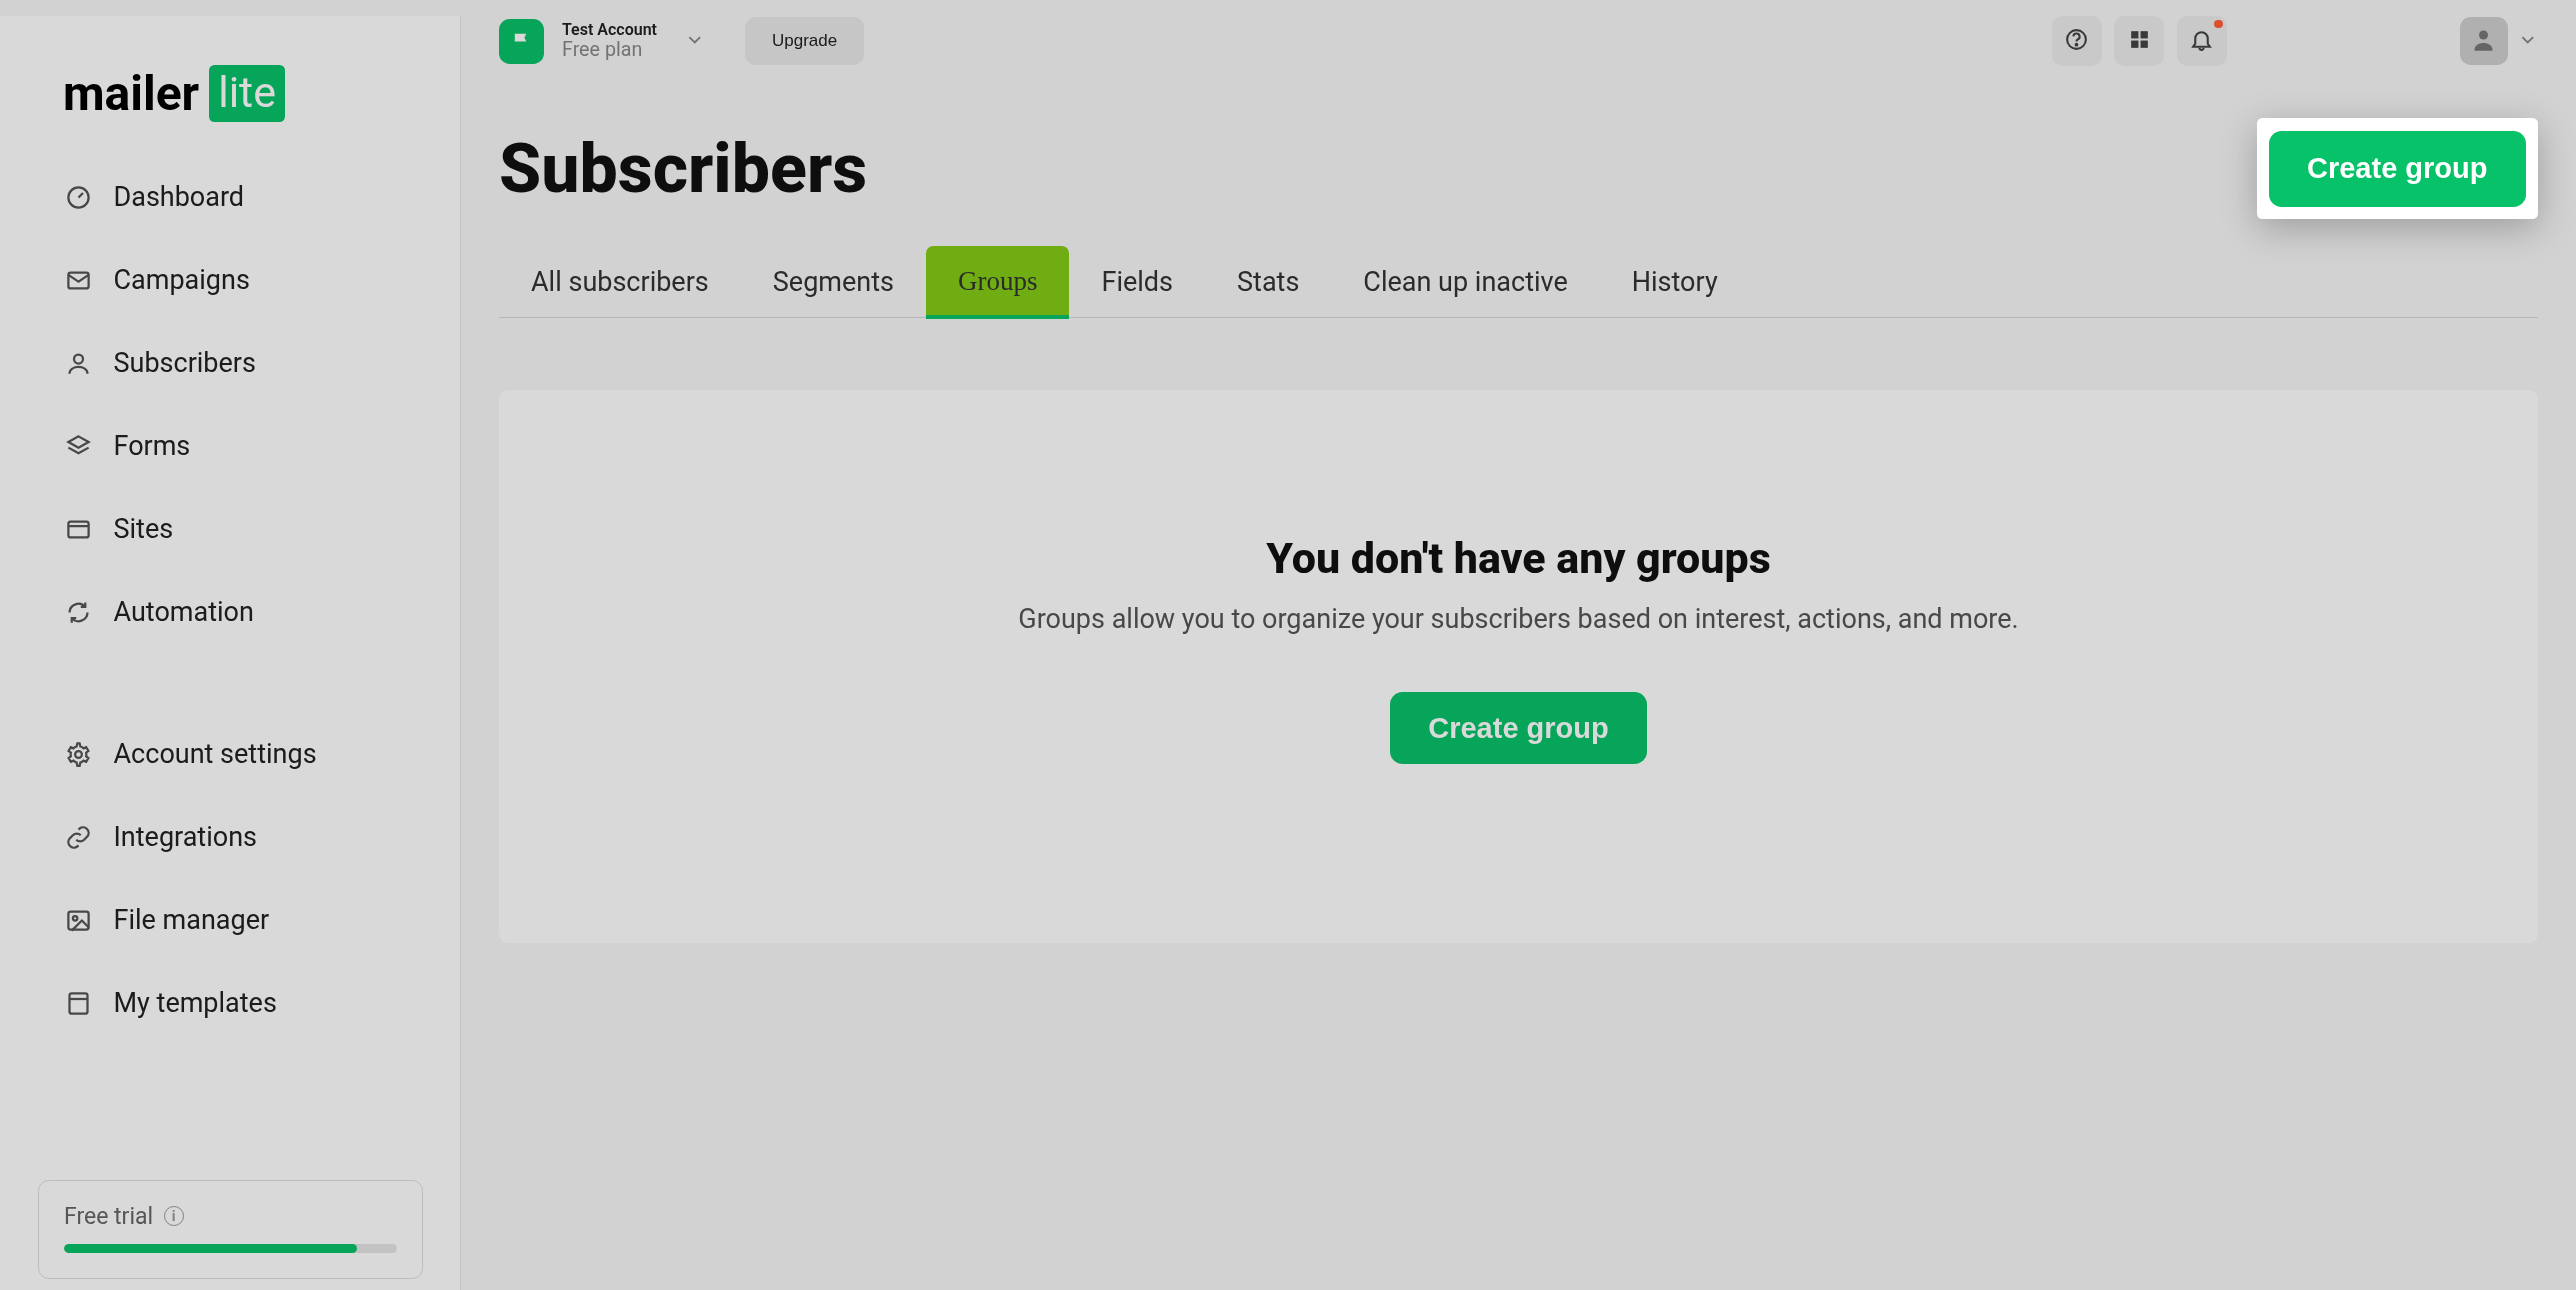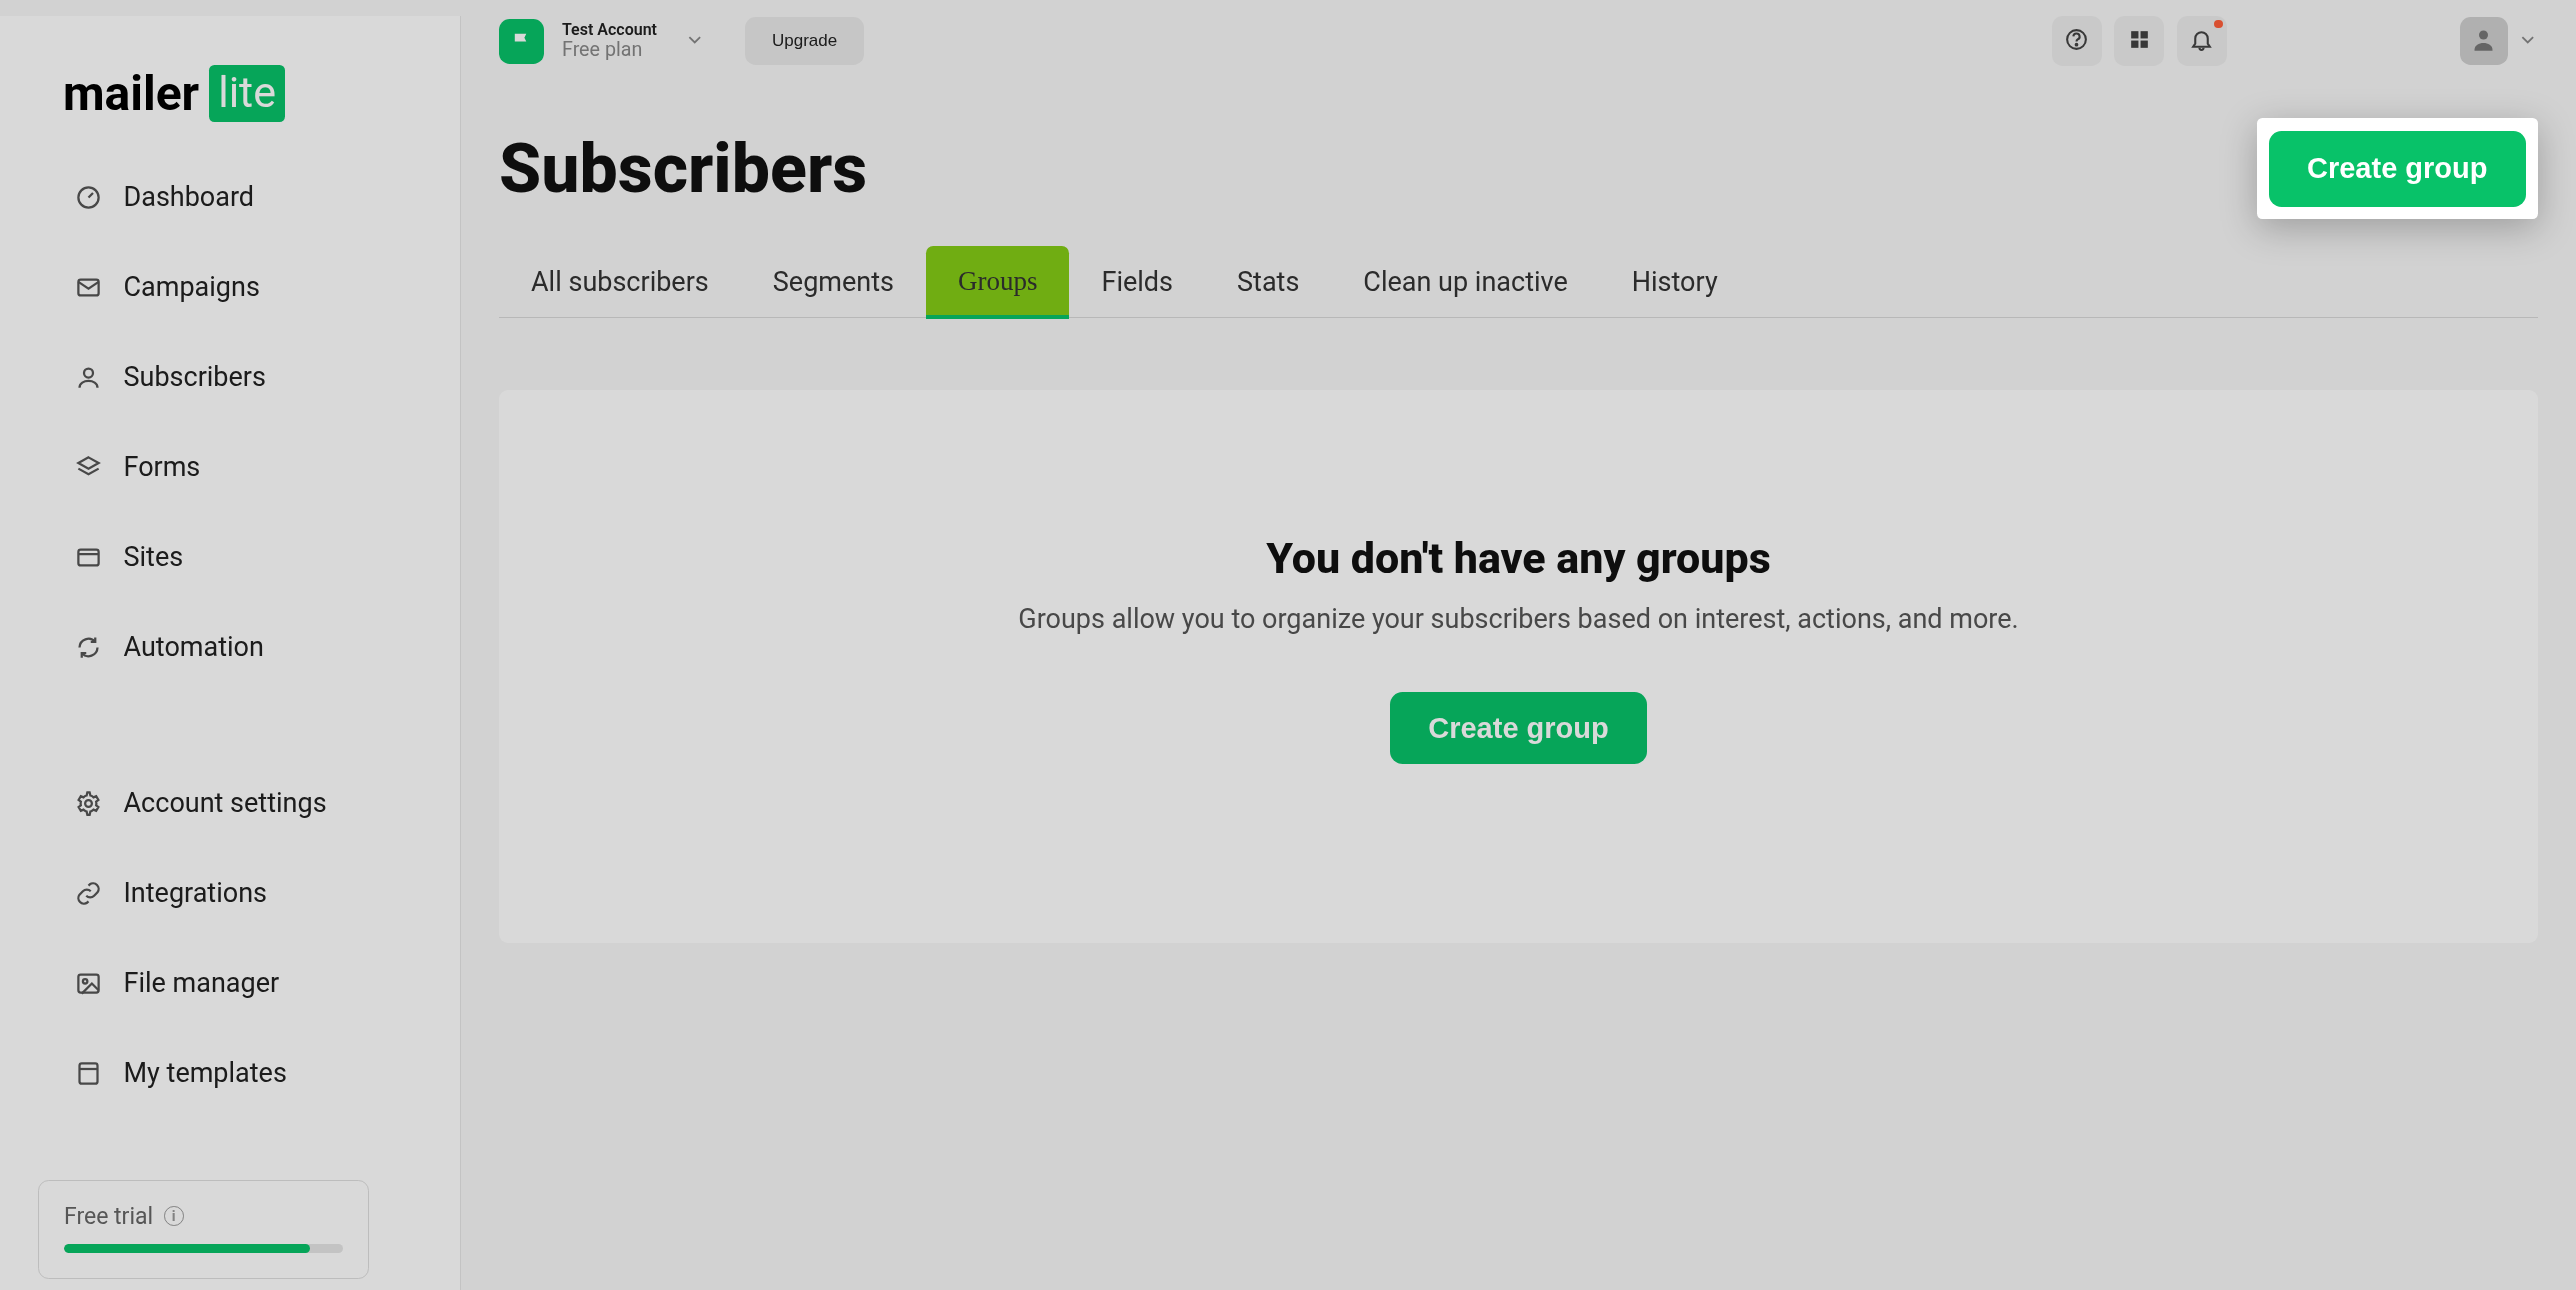--- a/index.html
+++ b/index.html
@@ -10,33 +10,33 @@
 
   
   .sidebar {
     position: absolute; left: 0; top: 16px; width: 461px; height: 100%;
     background: #fff; border-right: 0.9px solid #e6e6e6;
     display: flex; flex-direction: column;
   }
   .logo-wrap { padding: 49px 63px 36px 63px; }
   .logo-text { font-size: 48px; font-weight: 700; color: #000; display: inline-flex; align-items: center; }
   .logo-lite { background: #08c269; color: #fff; padding: 1.8px 9px 5.4px 9px; border-radius: 5.4px; margin-left: 10px; font-size: 43px; font-weight: 400; }
-  .nav { display: flex; flex-direction: column; padding-left: 48px; gap: 12px; }
+  .nav { display: flex; flex-direction: column; padding-left: 38px; gap: 5px; }
   .nav-item {
     display: flex; align-items: center; gap: 21.5px; padding: 23px 27px;
     border-radius: 12.5px; margin-right: 36px; cursor: pointer;
     font-size: 27px; color: #222;
   }
   .nav-item.active { background: #fff; }
   .nav-item .icon { width: 27px; height: 27px; color: #555; }
   .nav-item .icon svg { width: 100%; height: 100%; }
   .nav-spacer { height: 54px; }
 
   .trial-box {
-    margin: auto 38px 27px 38px; width: 331px; border: 1.8px solid #dedede;
+    margin: auto 38px 27px 38px; width: 385px; border: 1.8px solid #dedede;
     border-radius: 10.7px; padding: 21.5px 25px 25px 25px;
   }
   .trial-title { font-size: 23px; color: #666; display: flex; align-items: center; gap: 10.7px; margin-bottom: 14.3px; }
   .trial-bar-bg { width: 100%; height: 9px; background: #e6e6e6; border-radius: 5.4px; overflow: hidden; }
   .trial-bar-fg { height: 100%; background: #08c269; width: 88%; border-radius: 5.4px; }
 
   
   .main { position: absolute; left: 461px; top: 0; right: 0; bottom: 0; }
 
   .topbar {

